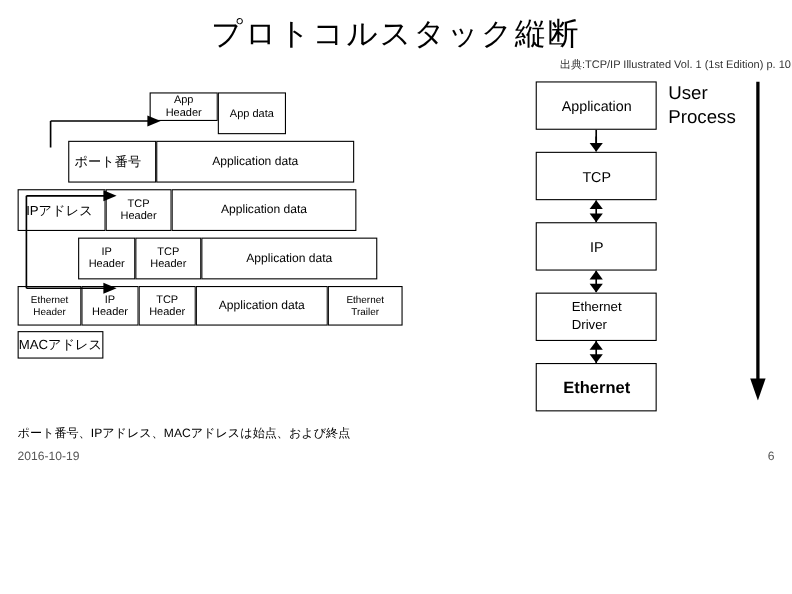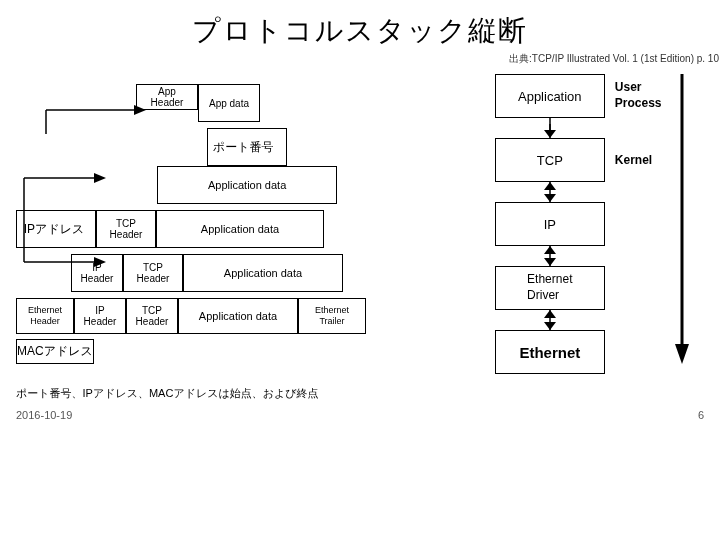--- a/index.html
+++ b/index.html
@@ -74,21 +74,20 @@
       font-size: 10px;
     }
     .row1 .box-app-data {
       width: 62px;
       height: 38px;
       font-size: 10px;
     }
 
     .row2 {
       display: flex;
-      flex-direction: column;
       margin-left: 46px;
       margin-top: 4px;
       align-items: center;
     }
     .row2-label {
       font-size: 12px;
       width: 80px;
       text-align: right;
       padding-right: 8px;
       border: 1.5px solid #000;
@@ -368,27 +367,24 @@
           </svg>
         </div>
 
         <div class="layer-box" style="font-size:15px; font-weight:bold;">Ethernet</div>
 
       </div>
 
       <div class="labels-col" style="margin-left:10px; position:relative;">
 
         <div style="display:flex; flex-direction:row; align-items:center; height: 44px; margin-top:0;">
-          <div style="font-size:12px; font-weight:bold; line-height:1.3; white-space:nowrap;">User<br>Process</div>
+          <div style="font-size:17px; font-weight:normal; line-height:1.3; white-space:nowrap;">User<br>Process</div>
         </div>
 
         <div style="height: 20px;"></div>
-        <div style="display:flex; flex-direction:row; align-items:center; height: 44px;">
-          <div style="font-size:12px; font-weight:bold;">Kernel</div>
-        </div>
 
         <div style="position:absolute; right:-30px; top: 0px;">
           <svg width="20" height="290">
             <line x1="10" y1="0" x2="10" y2="280" stroke="#000" stroke-width="3"></line>
             <polygon points="3,270 10,290 17,270" fill="#000"></polygon>
           </svg>
         </div>
       </div>
 
     </div>

